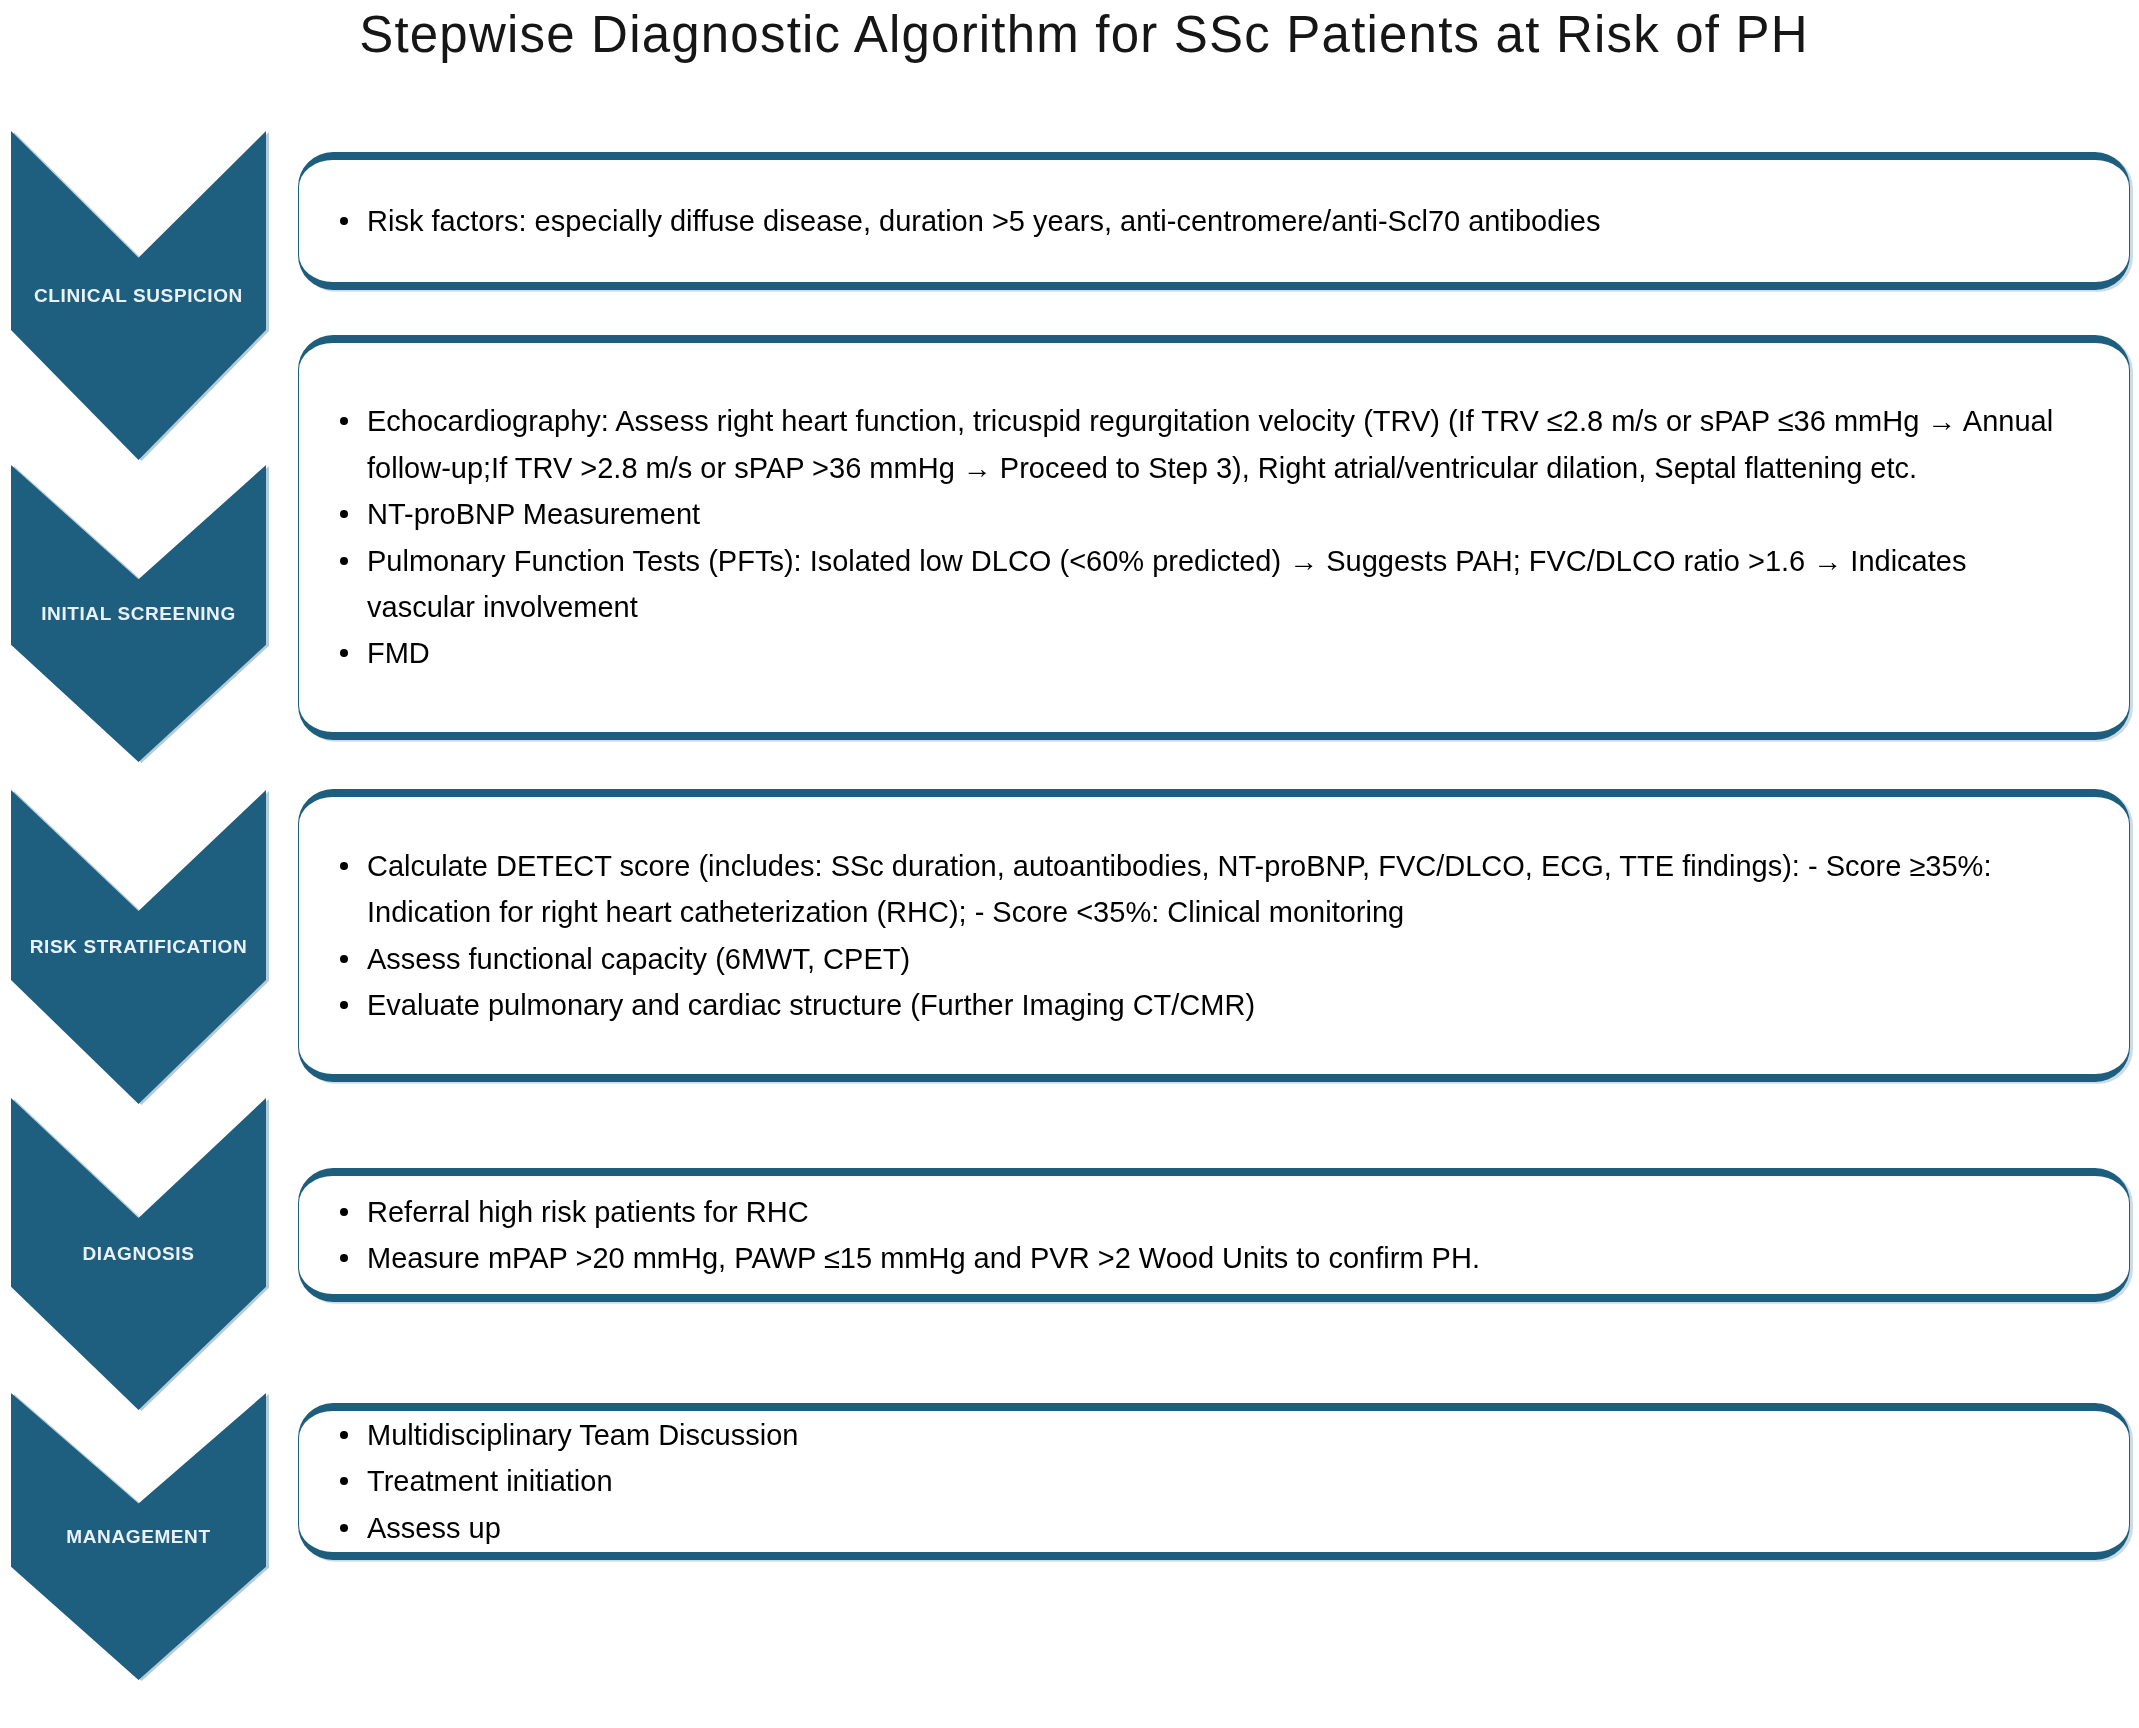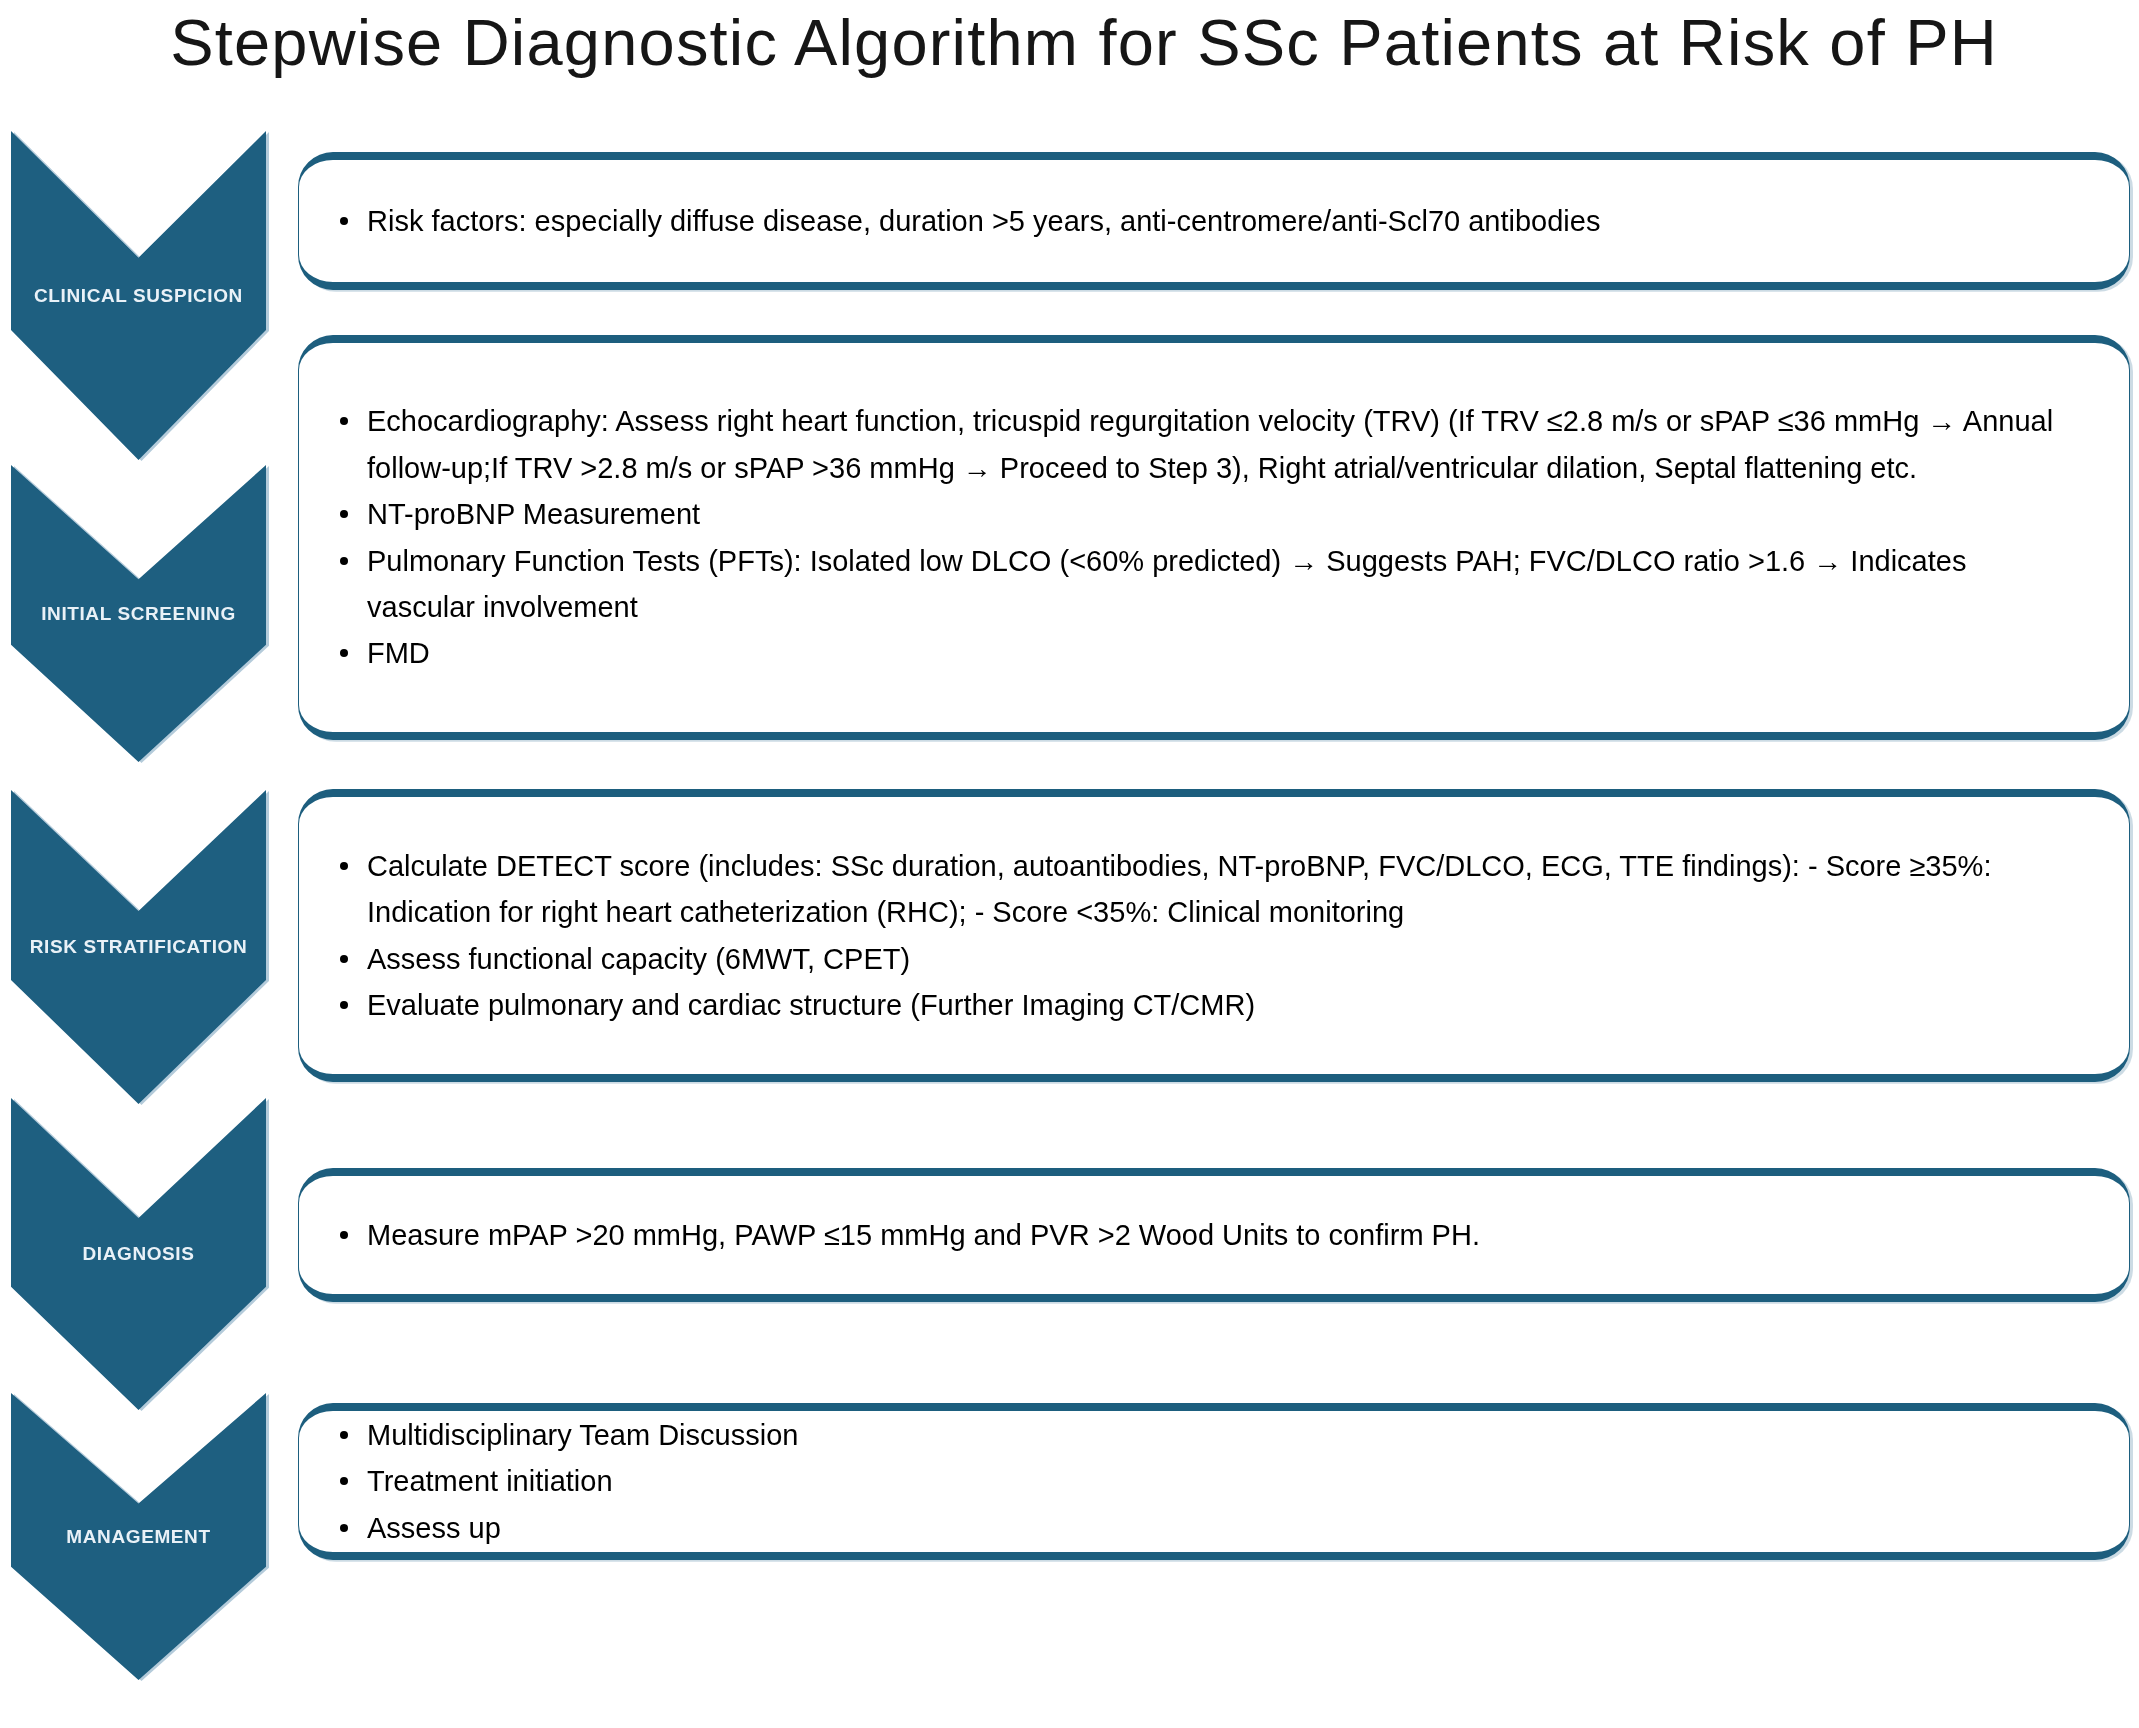--- a/index.html
+++ b/index.html
@@ -19,21 +19,21 @@
     height:1729px;
     background:var(--background);
     overflow:hidden;
   }
   .title{
     position:absolute;
     top:4.9px;
     left:0;
     width:100%;
     text-align:center;
-    font-size:65px;
+    font-size:51px;
     font-weight:400;
     letter-spacing:1.2px;
     color:#161616;
     white-space:nowrap;
     padding-left:28px;
   }
   .chev-wrap{
     position:absolute;
     left:11px;
     width:255px;
@@ -141,20 +141,21 @@
   </div>
   <div class="step-box" style="top:789px;height:293px;">
     <ul class="bullets">
         <li>Calculate DETECT score (includes: SSc duration, autoantibodies, NT-proBNP, FVC/DLCO, ECG, TTE findings): - Score ≥35%: Indication for right heart catheterization (RHC); - Score &lt;35%: Clinical monitoring</li>
         <li>Assess functional capacity (6MWT, CPET)</li>
         <li>Evaluate pulmonary and cardiac structure (Further Imaging CT/CMR)</li>
       </ul>
   </div>
   <div class="step-box" style="top:1168px;height:134px;">
     <ul class="bullets">
+        <li>Referral high risk patients for RHC</li>
         <li>Measure mPAP &gt;20 mmHg, PAWP ≤15 mmHg and PVR &gt;2 Wood Units to confirm PH.</li>
       </ul>
   </div>
   <div class="step-box" style="top:1403px;height:157px;">
     <ul class="bullets">
         <li>Multidisciplinary Team Discussion</li>
         <li>Treatment initiation</li>
         <li>Assess up</li>
       </ul>
   </div>

